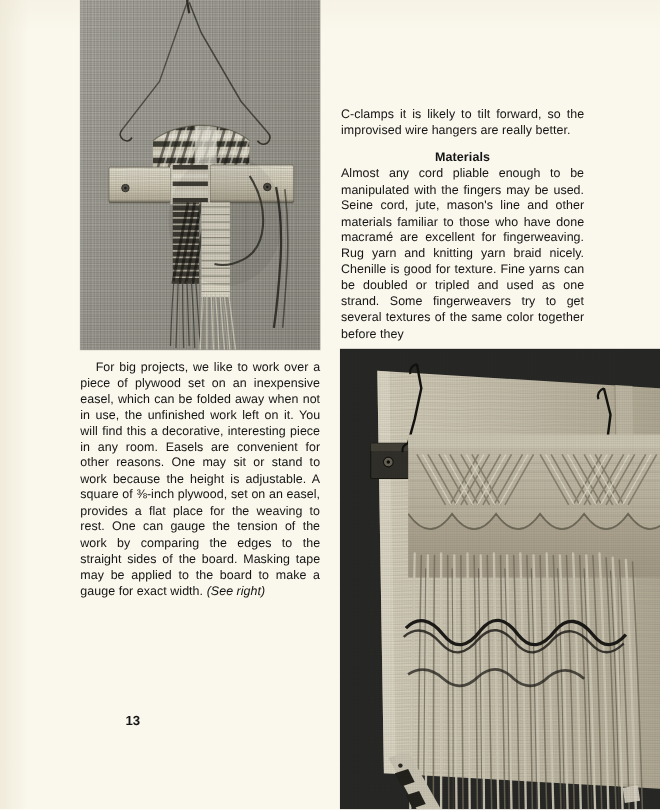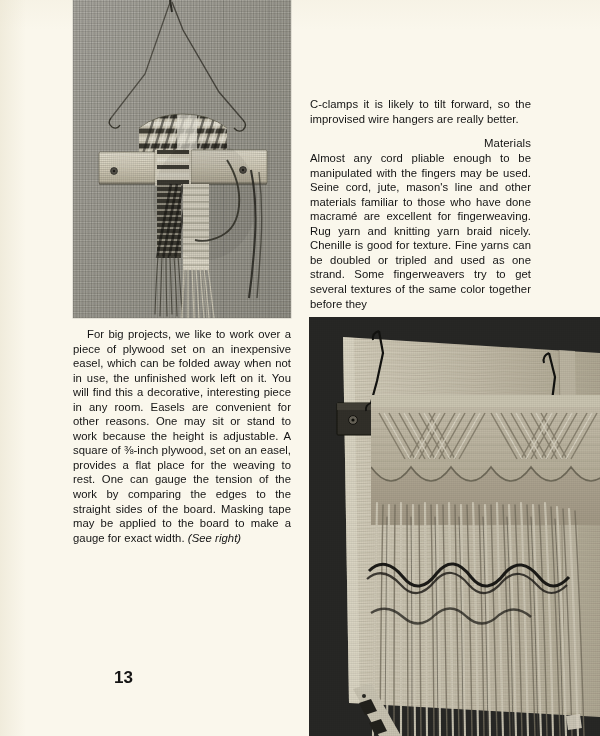--- a/index.html
+++ b/index.html
@@ -37,33 +37,33 @@
     hyphens: none;
     letter-spacing: 0.05px;
   }
   .col p { margin: 0; }
   .col p.indent { text-indent: 14px; }
   .col h3.heading {
     margin: 0;
     padding: 10px 0 0 0;
     font-size: 11.4px;
     line-height: 15px;
-    font-weight: normal;
+    font-weight: bold;
     letter-spacing: 0.1px;
-    text-align: right;
+    text-align: center;
   }
 
   #left-col  { left: 73px; top: 327px; width: 218px; }
   #right-col { left: 310px; top: 66px;  width: 221px; margin-top: 31px; }
 
   .pageno {
     position: absolute;
     left: 114px;
-    top: 668px;
-    font-size: 17px;
+    top: 648px;
+    font-size: 12px;
     font-weight: bold;
     color: #141414;
   }
 
   
   .photo {
     position: absolute;
     overflow: hidden;
     background: #9a9a93;
   }

